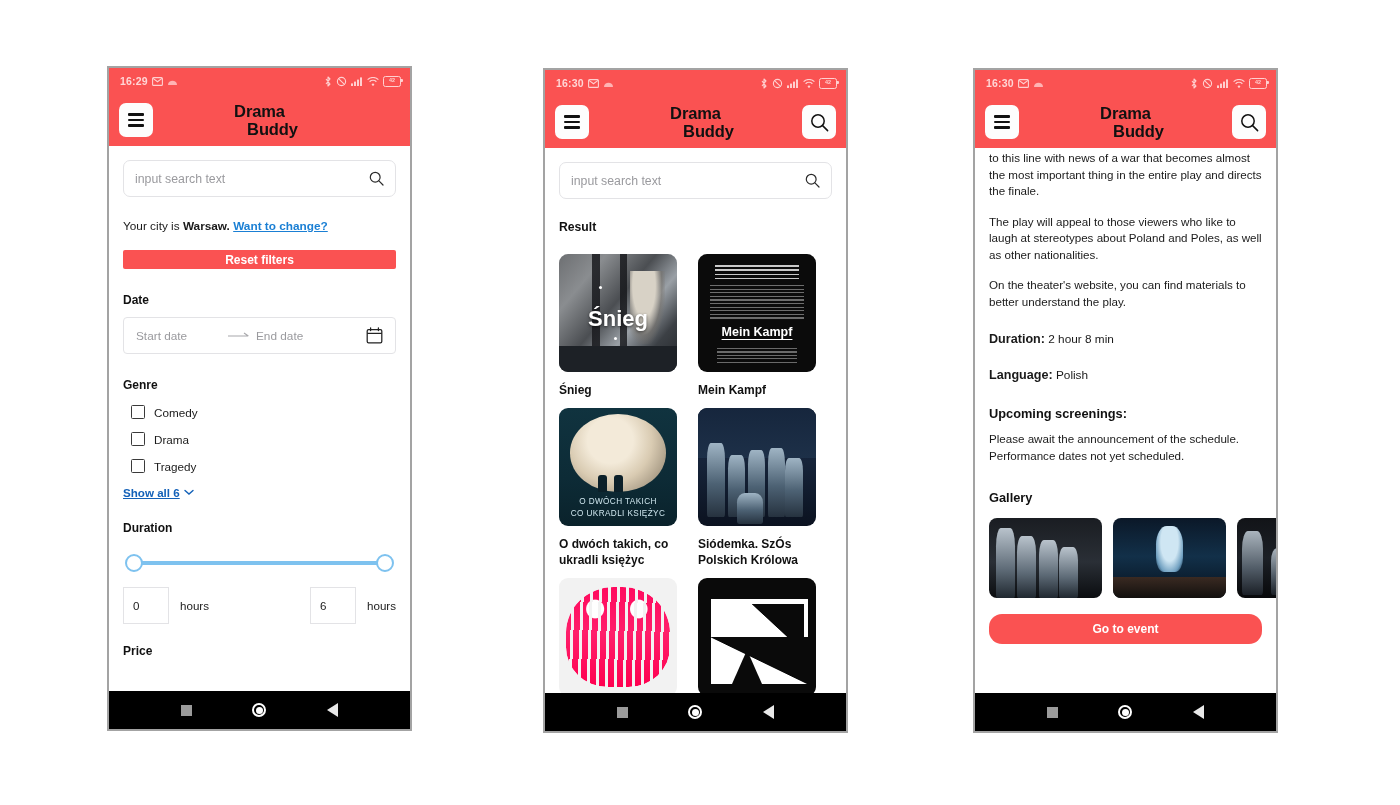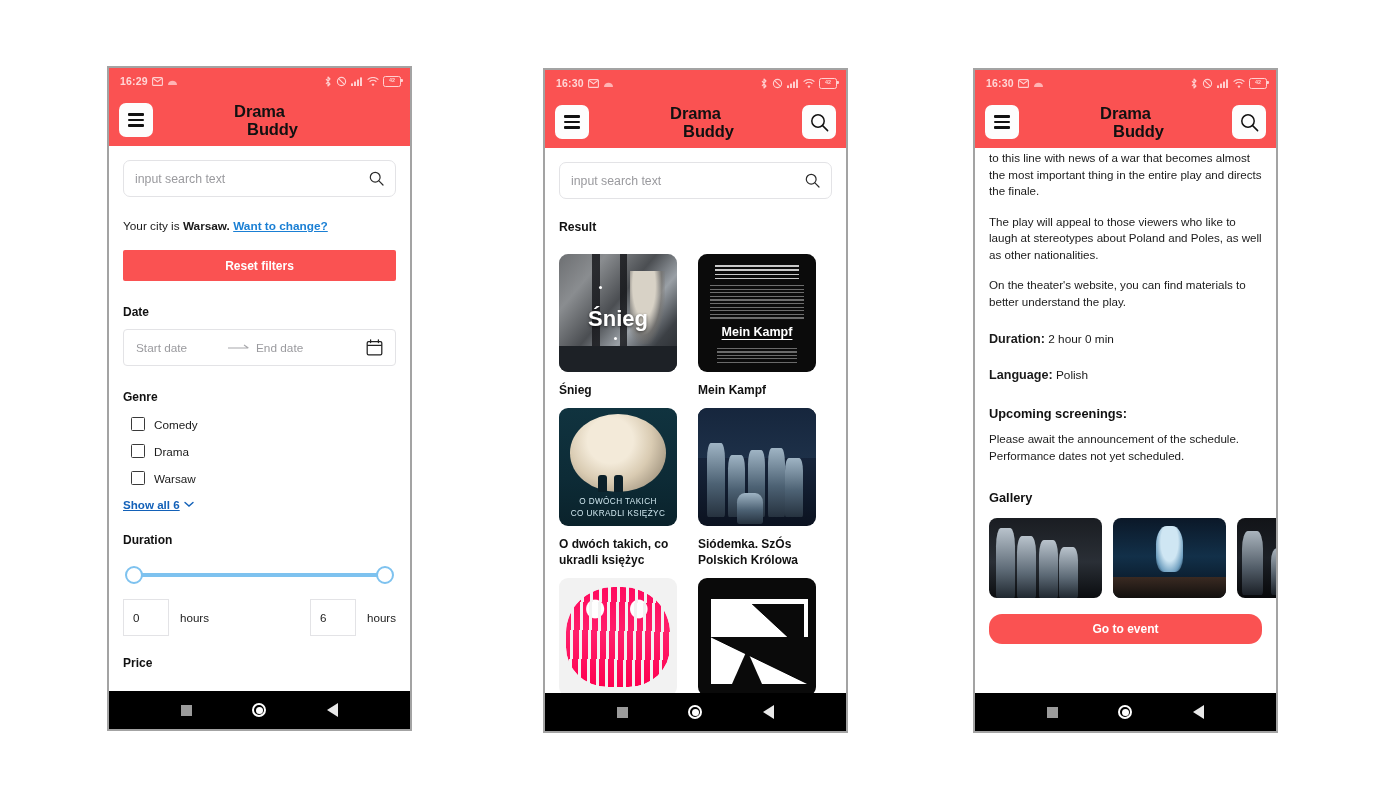--- a/index.html
+++ b/index.html
@@ -72,21 +72,21 @@
     display:flex;align-items:center;padding:0 11px;box-sizing:border-box;background:#fff;
   }
   .searchbox .ph{flex:1;color:#9a9a9e;font-size:12.3px;}
   .mag{flex:0 0 auto;}
 
   
   .cityline{margin:22px 14px 0 14px;font-size:11.8px;color:#1a1a1a;line-height:15px;}
   .cityline b{font-weight:bold;}
   .citylink{color:#1a7fd4;font-weight:bold;text-decoration:underline;cursor:pointer;}
   .redbtn{
-    margin:16px 14px 0 14px;height:31px;background:#fa5252;border-radius:2px;
+    margin:16px 14px 0 14px;height:19px;background:#fa5252;border-radius:2px;
     display:flex;align-items:center;justify-content:center;color:#fff;
     font-size:12px;font-weight:bold;cursor:pointer;border:none;width:calc(100% - 28px);
     box-sizing:border-box;
   }
   .seclabel{margin:24px 14px 0 14px;font-size:12px;font-weight:bold;color:#111;}
   .daterow{
     margin:10px 14px 0 14px;height:37px;border:1px solid #e3e3e6;border-radius:4px;
     display:flex;align-items:center;padding:0 12px;box-sizing:border-box;gap:6px;
   }
   .dfield{color:#9a9a9e;font-size:11.8px;width:86px;}
@@ -303,21 +303,21 @@
         <div class="chk-row">
           <span class="chk"></span>
           <span class="chk-lab">Comedy</span>
         </div>
         <div class="chk-row">
           <span class="chk"></span>
           <span class="chk-lab">Drama</span>
         </div>
         <div class="chk-row">
           <span class="chk"></span>
-          <span class="chk-lab">Warsaw</span>
+          <span class="chk-lab">Tragedy</span>
         </div>
         <div style="margin-left:0">
           <span class="showall">
             <span>Show all 6</span>
             <svg width="10" height="7" viewBox="0 0 10 7">
                 <path d="M1 1.4 L5 5 L9 1.4" fill="none" stroke="#1361b8" stroke-width="1.4" stroke-linecap="round"></path>
               </svg>
           </span>
         </div>
 
@@ -561,21 +561,21 @@
       <div class="content">
         <div class="dtext first">to this line with news of a war that becomes almost the most important thing in the entire play and directs the finale.</div>
         <div class="dgap"></div>
         <div class="dtext">The play will appeal to those viewers who like to laugh at stereotypes about Poland and Poles, as well as other nationalities.</div>
         <div class="dgap"></div>
         <div class="dtext">On the theater's website, you can find materials to better understand the play.</div>
 
         <div style="height:22px"></div>
         <div class="dkv">
           <b>Duration:</b>
-          <span>2 hour 0 min</span>
+          <span>2 hour 8 min</span>
         </div>
         <div style="height:22px"></div>
         <div class="dkv">
           <b>Language:</b>
           <span>Polish</span>
         </div>
         <div style="height:24px"></div>
         <div class="dhead">Upcoming screenings:</div>
         <div style="height:10px"></div>
         <div class="dtext">Please await the announcement of the schedule.</div>

